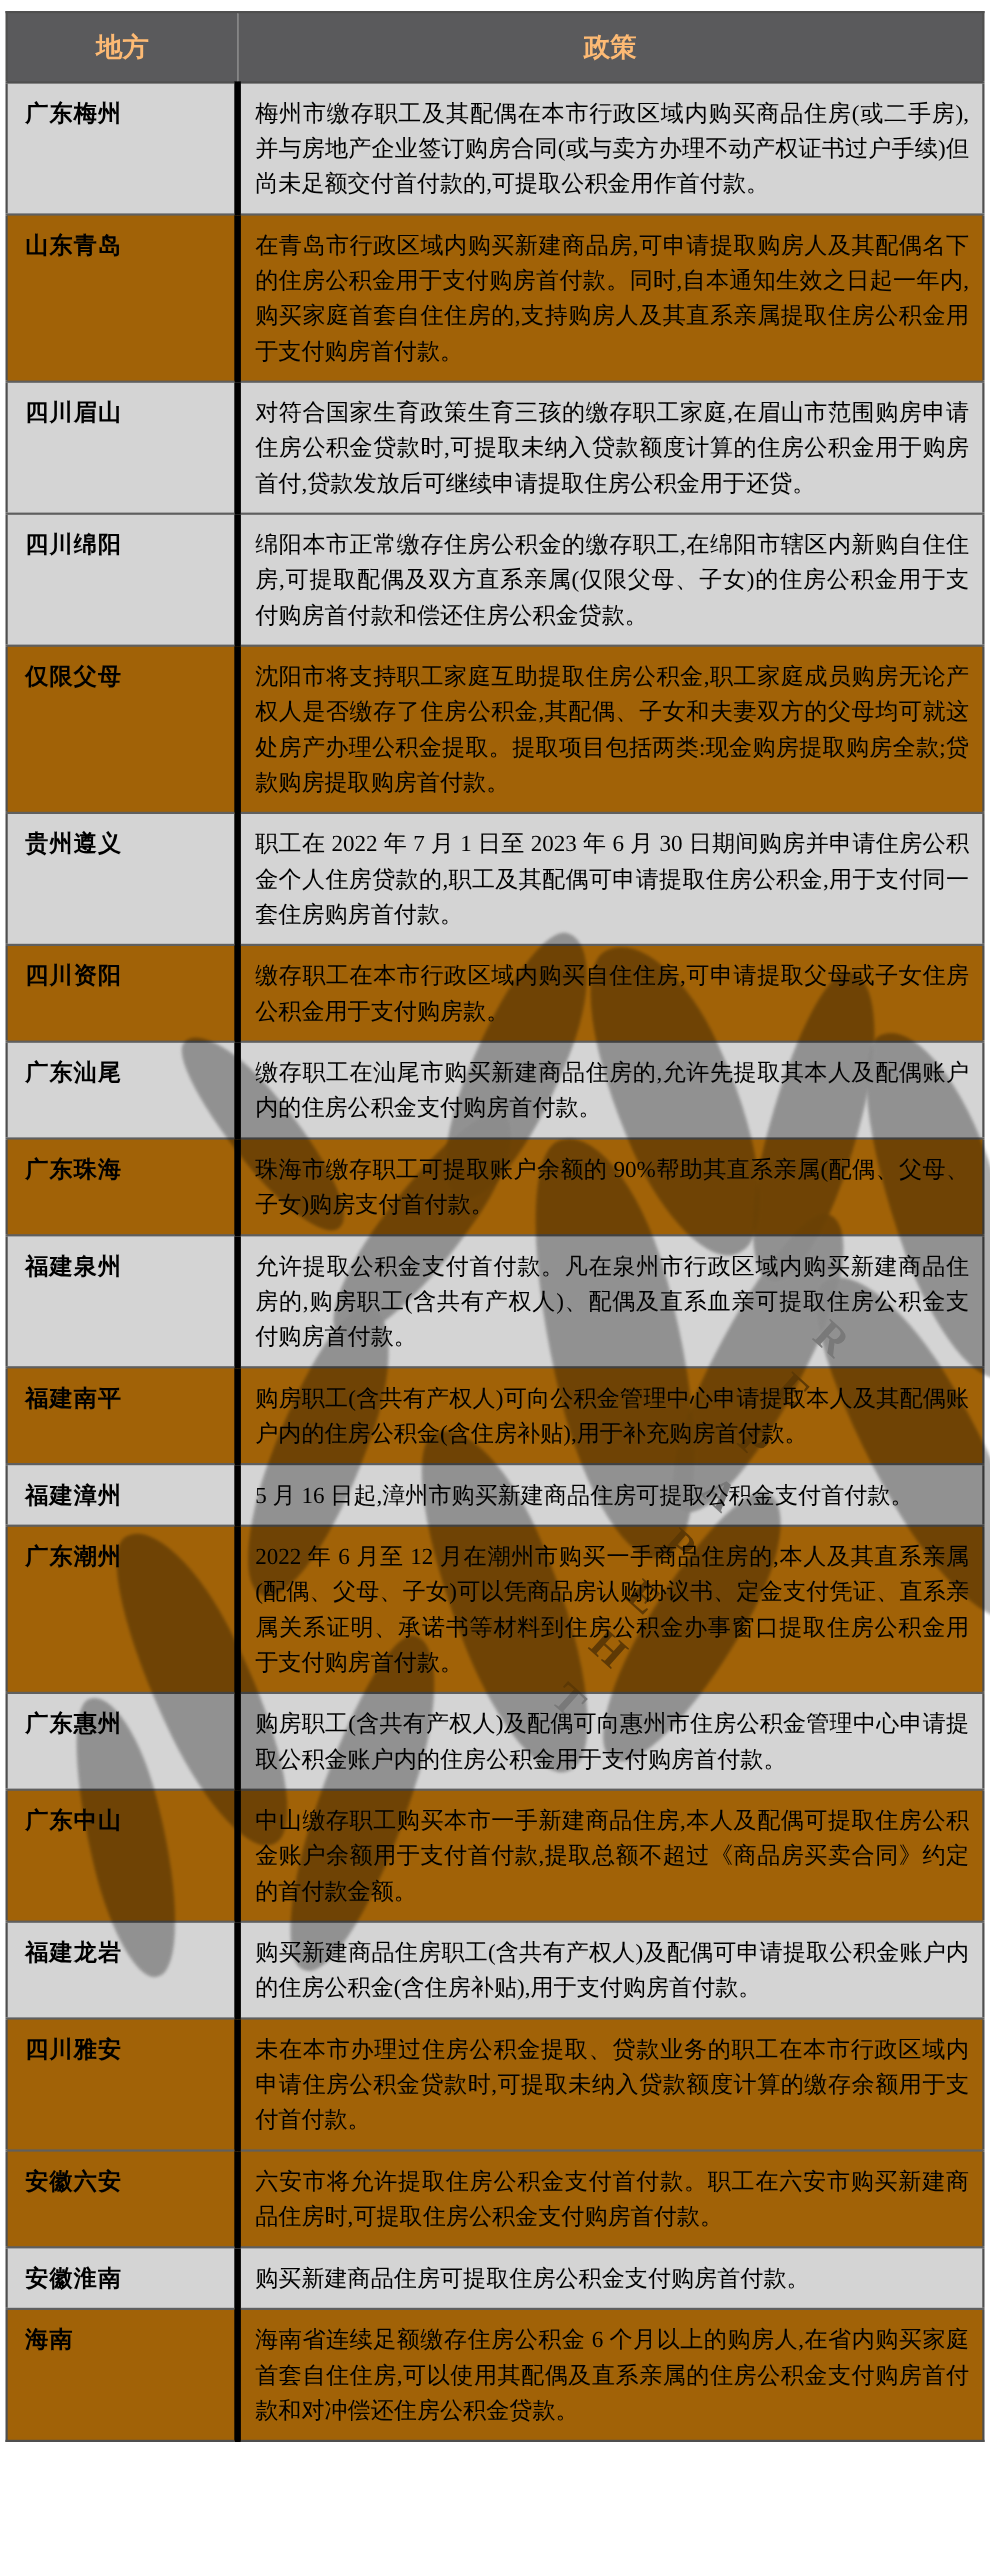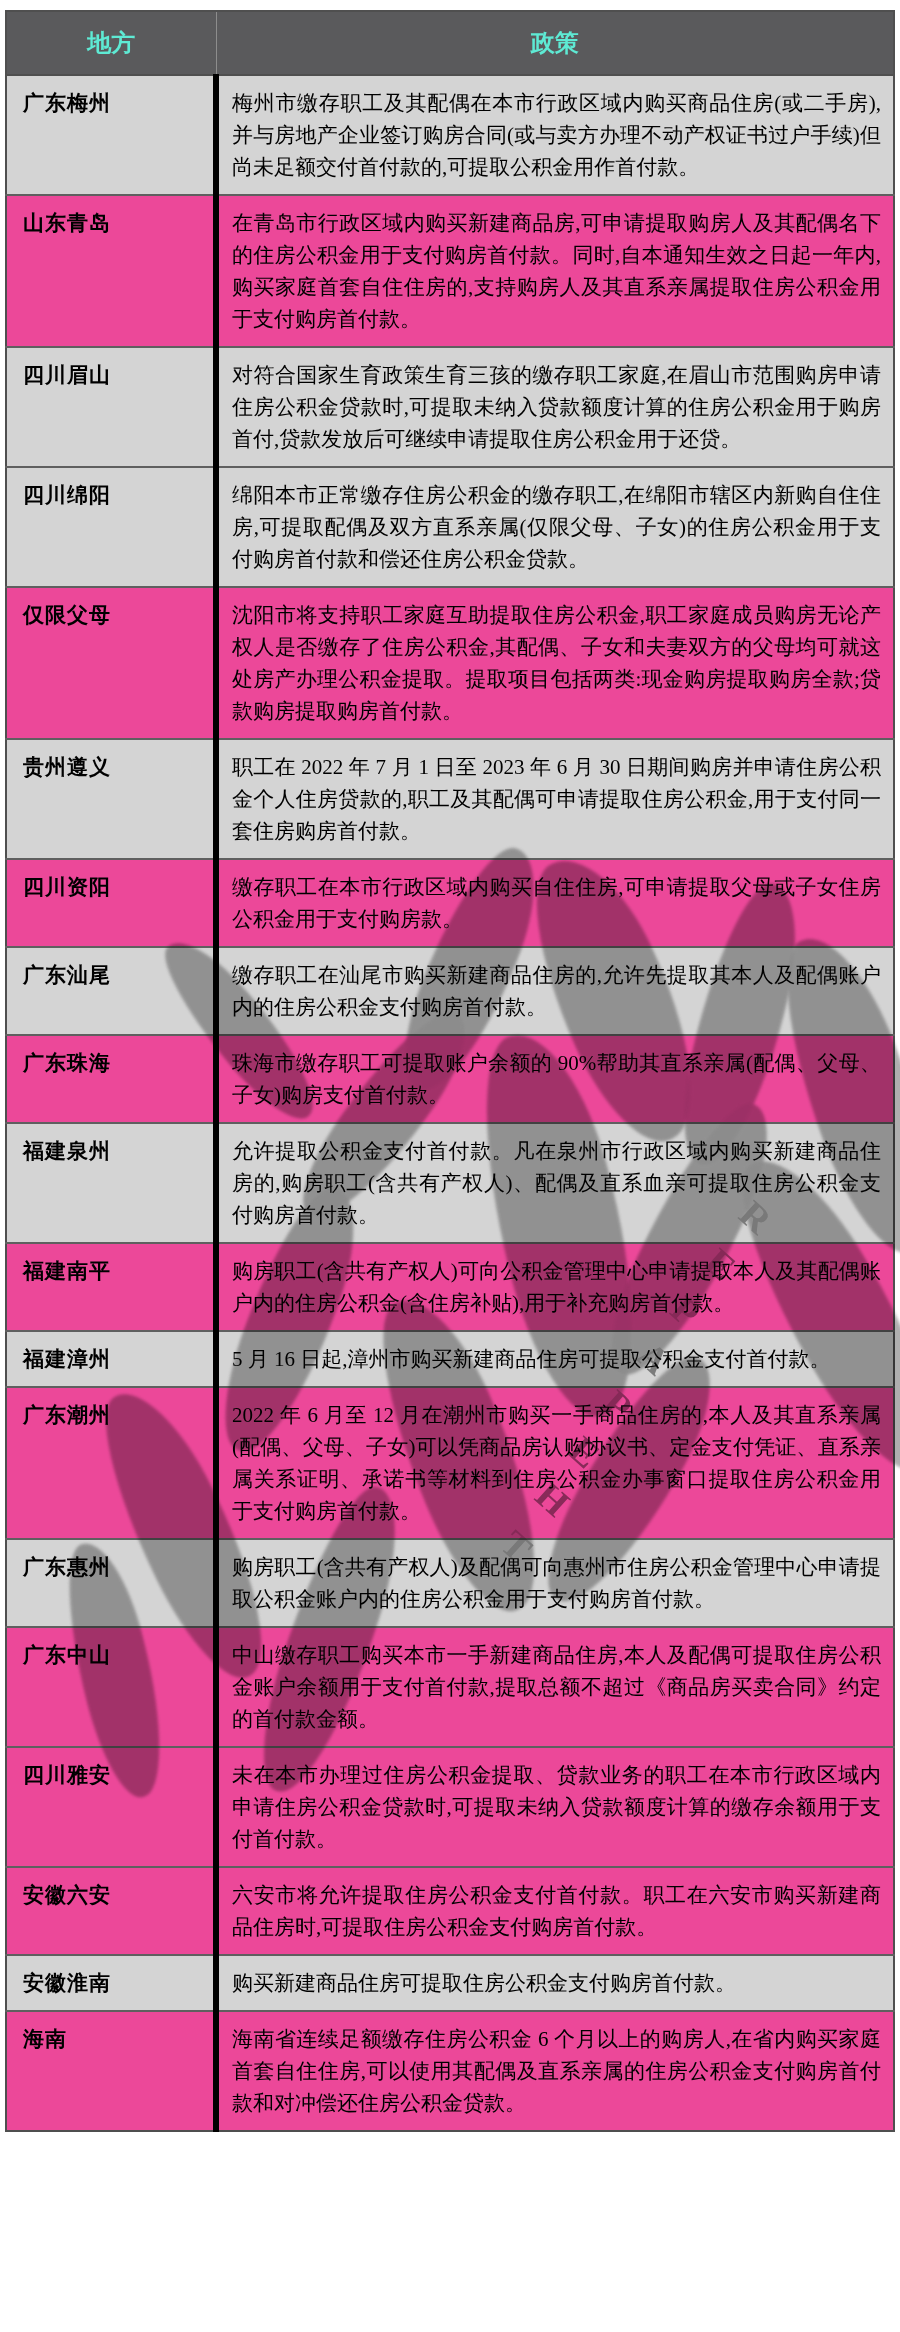--- a/index.html
+++ b/index.html
@@ -9,21 +9,21 @@
   }
   .page{position:relative;width:900px;height:2332px;}
 
   table.policy-table{
     position:absolute;left:5px;top:10px;width:890px;
     border-collapse:collapse;table-layout:fixed;
     border:2px solid #4f4f4f;
   }
   col.c-place{width:210px;}
   thead th{
-    background:#5a5a5c;color:#5eead4;
+    background:#5a5a5c;color:#fdba74;
     font-size:24px;font-weight:bold;
     height:60px;text-align:center;vertical-align:middle;
     border-bottom:2px solid #4f4f4f;
   }
   thead th.h-policy{border-left:1px solid #8d8d8d;}
   tbody td{
     vertical-align:top;
     font-size:21px;line-height:32px;
     padding:11px 24px;
     border-top:2px solid #5f5f5f;
@@ -32,21 +32,21 @@
     font-weight:bold;
     padding-left:16px;padding-right:6px;
     letter-spacing:1px;
   }
   td.cell-policy{
     border-left:6px solid #000000;
     padding-left:13px;padding-right:12px;
     text-align:justify;
   }
   tr.row-gray td{background:#d4d4d4;}
-  tr.row-white td{background:#ec4899;}
+  tr.row-white td{background:#a16207;}
 
   
   .watermark{
     position:absolute;left:0;top:0;width:900px;height:2332px;
     pointer-events:none;z-index:5;mix-blend-mode:multiply;
   }
   .stroke{
     position:absolute;background:#a9a9a9;opacity:0.92;
     border-radius:48% 52% 55% 45%/60% 40% 58% 42%;
     filter:blur(1.5px);
@@ -128,20 +128,24 @@
       <td class="cell-policy">2022 年 6 月至 12 月在潮州市购买一手商品住房的,本人及其直系亲属(配偶、父母、子女)可以凭商品房认购协议书、定金支付凭证、直系亲属关系证明、承诺书等材料到住房公积金办事窗口提取住房公积金用于支付购房首付款。</td>
     </tr>
         <tr class="row-gray">
       <td class="cell-place">广东惠州</td>
       <td class="cell-policy">购房职工(含共有产权人)及配偶可向惠州市住房公积金管理中心申请提取公积金账户内的住房公积金用于支付购房首付款。</td>
     </tr>
         <tr class="row-white">
       <td class="cell-place">广东中山</td>
       <td class="cell-policy">中山缴存职工购买本市一手新建商品住房,本人及配偶可提取住房公积金账户余额用于支付首付款,提取总额不超过《商品房买卖合同》约定的首付款金额。</td>
     </tr>
+        <tr class="row-gray">
+      <td class="cell-place">福建龙岩</td>
+      <td class="cell-policy">购买新建商品住房职工(含共有产权人)及配偶可申请提取公积金账户内的住房公积金(含住房补贴),用于支付购房首付款。</td>
+    </tr>
         <tr class="row-white">
       <td class="cell-place">四川雅安</td>
       <td class="cell-policy">未在本市办理过住房公积金提取、贷款业务的职工在本市行政区域内申请住房公积金贷款时,可提取未纳入贷款额度计算的缴存余额用于支付首付款。</td>
     </tr>
         <tr class="row-white">
       <td class="cell-place">安徽六安</td>
       <td class="cell-policy">六安市将允许提取住房公积金支付首付款。职工在六安市购买新建商品住房时,可提取住房公积金支付购房首付款。</td>
     </tr>
         <tr class="row-gray">
       <td class="cell-place">安徽淮南</td>

